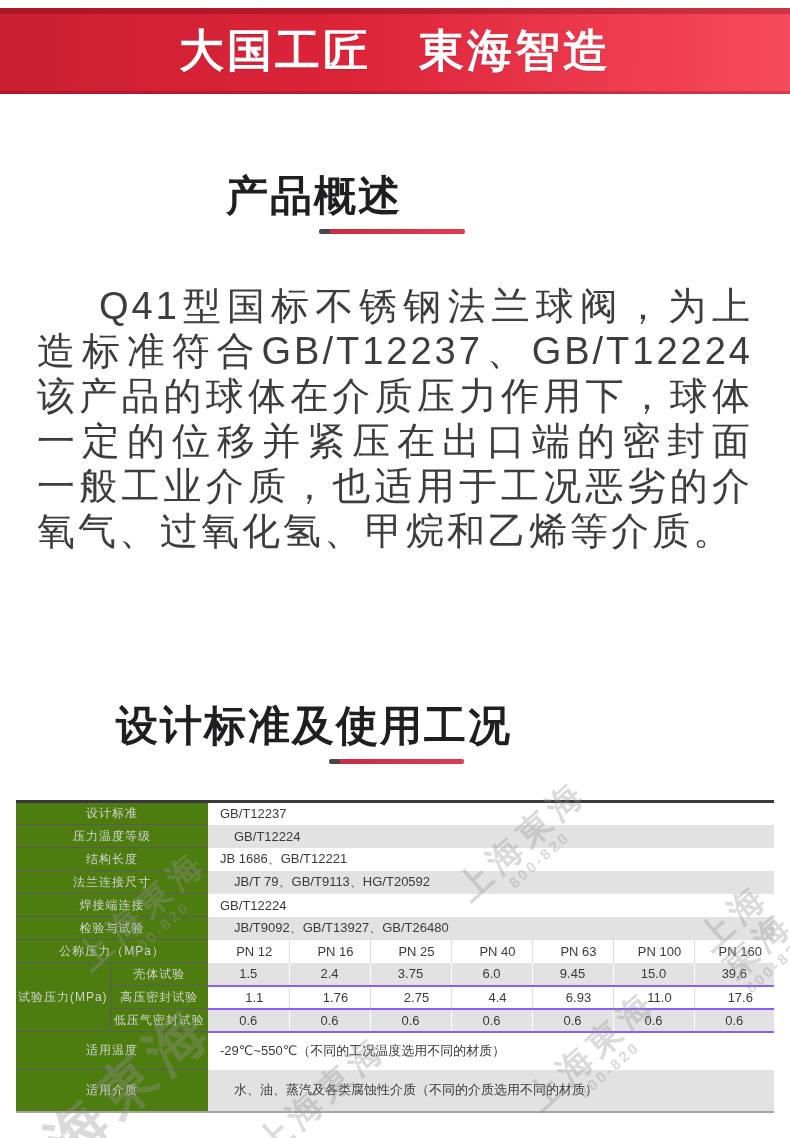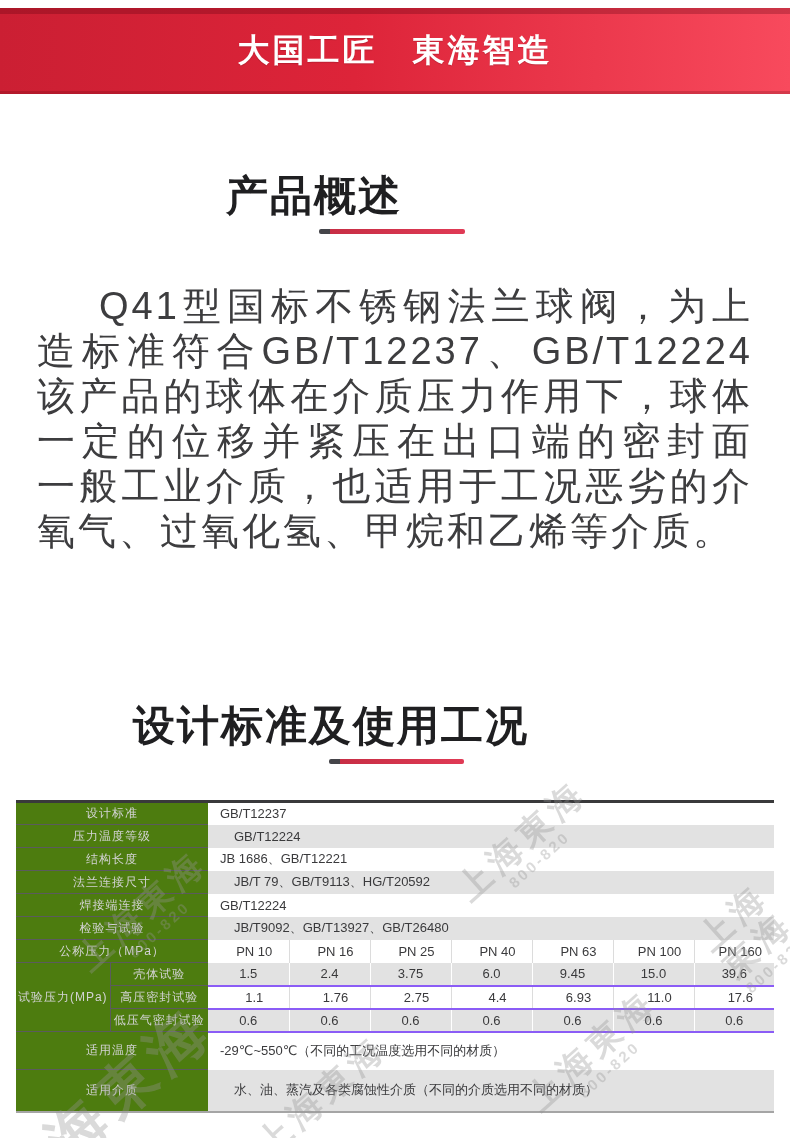--- a/index.html
+++ b/index.html
@@ -16,30 +16,30 @@
   }
   .banner::before{
     content:"";position:absolute;left:0;top:0;width:100%;height:6px;
     background:rgba(90,0,14,0.28);
   }
   .banner::after{
     content:"";position:absolute;left:0;bottom:0;width:100%;height:3px;
     background:rgba(90,0,14,0.22);
   }
   .banner-title{
-    color:#ffffff;font-size:32px;font-weight:700;letter-spacing:3px;
+    color:#ffffff;font-size:45px;font-weight:700;letter-spacing:3px;
     text-shadow:0 1px 1px rgba(0,0,0,0.15);
   }
   
   .sec-title{
     position:absolute;left:0;width:628px;text-align:center;
     font-size:42px;font-weight:700;color:#1f1f21;letter-spacing:2px;
   }
   #title-overview{top:168px;}
-  #title-design{top:698px;padding-left:17px;}
+  #title-design{top:698px;}
   .title-underline{
     position:absolute;height:5px;border-radius:2px;
     background:linear-gradient(90deg,#45454a 0px,#45454a 11px,#c72e45 11px,#e03a55 100%);
   }
   #underline-overview{left:319px;top:229px;width:146px;}
   #underline-design{left:329px;top:759px;width:135px;}
   
   .para{
     position:absolute;left:37px;top:284px;width:716px;
     color:#3d3d3f;font-size:38px;line-height:45px;letter-spacing:3px;
@@ -137,21 +137,21 @@
   <tr class="r-std">
     <td class="lbl" colspan="2">焊接端连接</td>
     <td class="val w" colspan="7">GB/T12224</td>
   </tr>
   <tr class="r-std">
     <td class="lbl" colspan="2">检验与试验</td>
     <td class="val g" colspan="7">JB/T9092、GB/T13927、GB/T26480</td>
   </tr>
   <tr class="r-std">
     <td class="lbl" colspan="2">公称压力（MPa）</td>
-    <td class="num w">PN 10</td>
+    <td class="num w">PN 12</td>
     <td class="num w sp">PN 16</td>
     <td class="num w sp">PN 25</td>
     <td class="num w sp">PN 40</td>
     <td class="num w sp">PN 63</td>
     <td class="num w sp">PN 100</td>
     <td class="num w sp">PN 160</td>
   </tr>
   <tr class="r-std numrow">
     <td class="lbl outer" rowspan="3">试验压力(MPa)</td>
     <td class="lbl">壳体试验</td>

